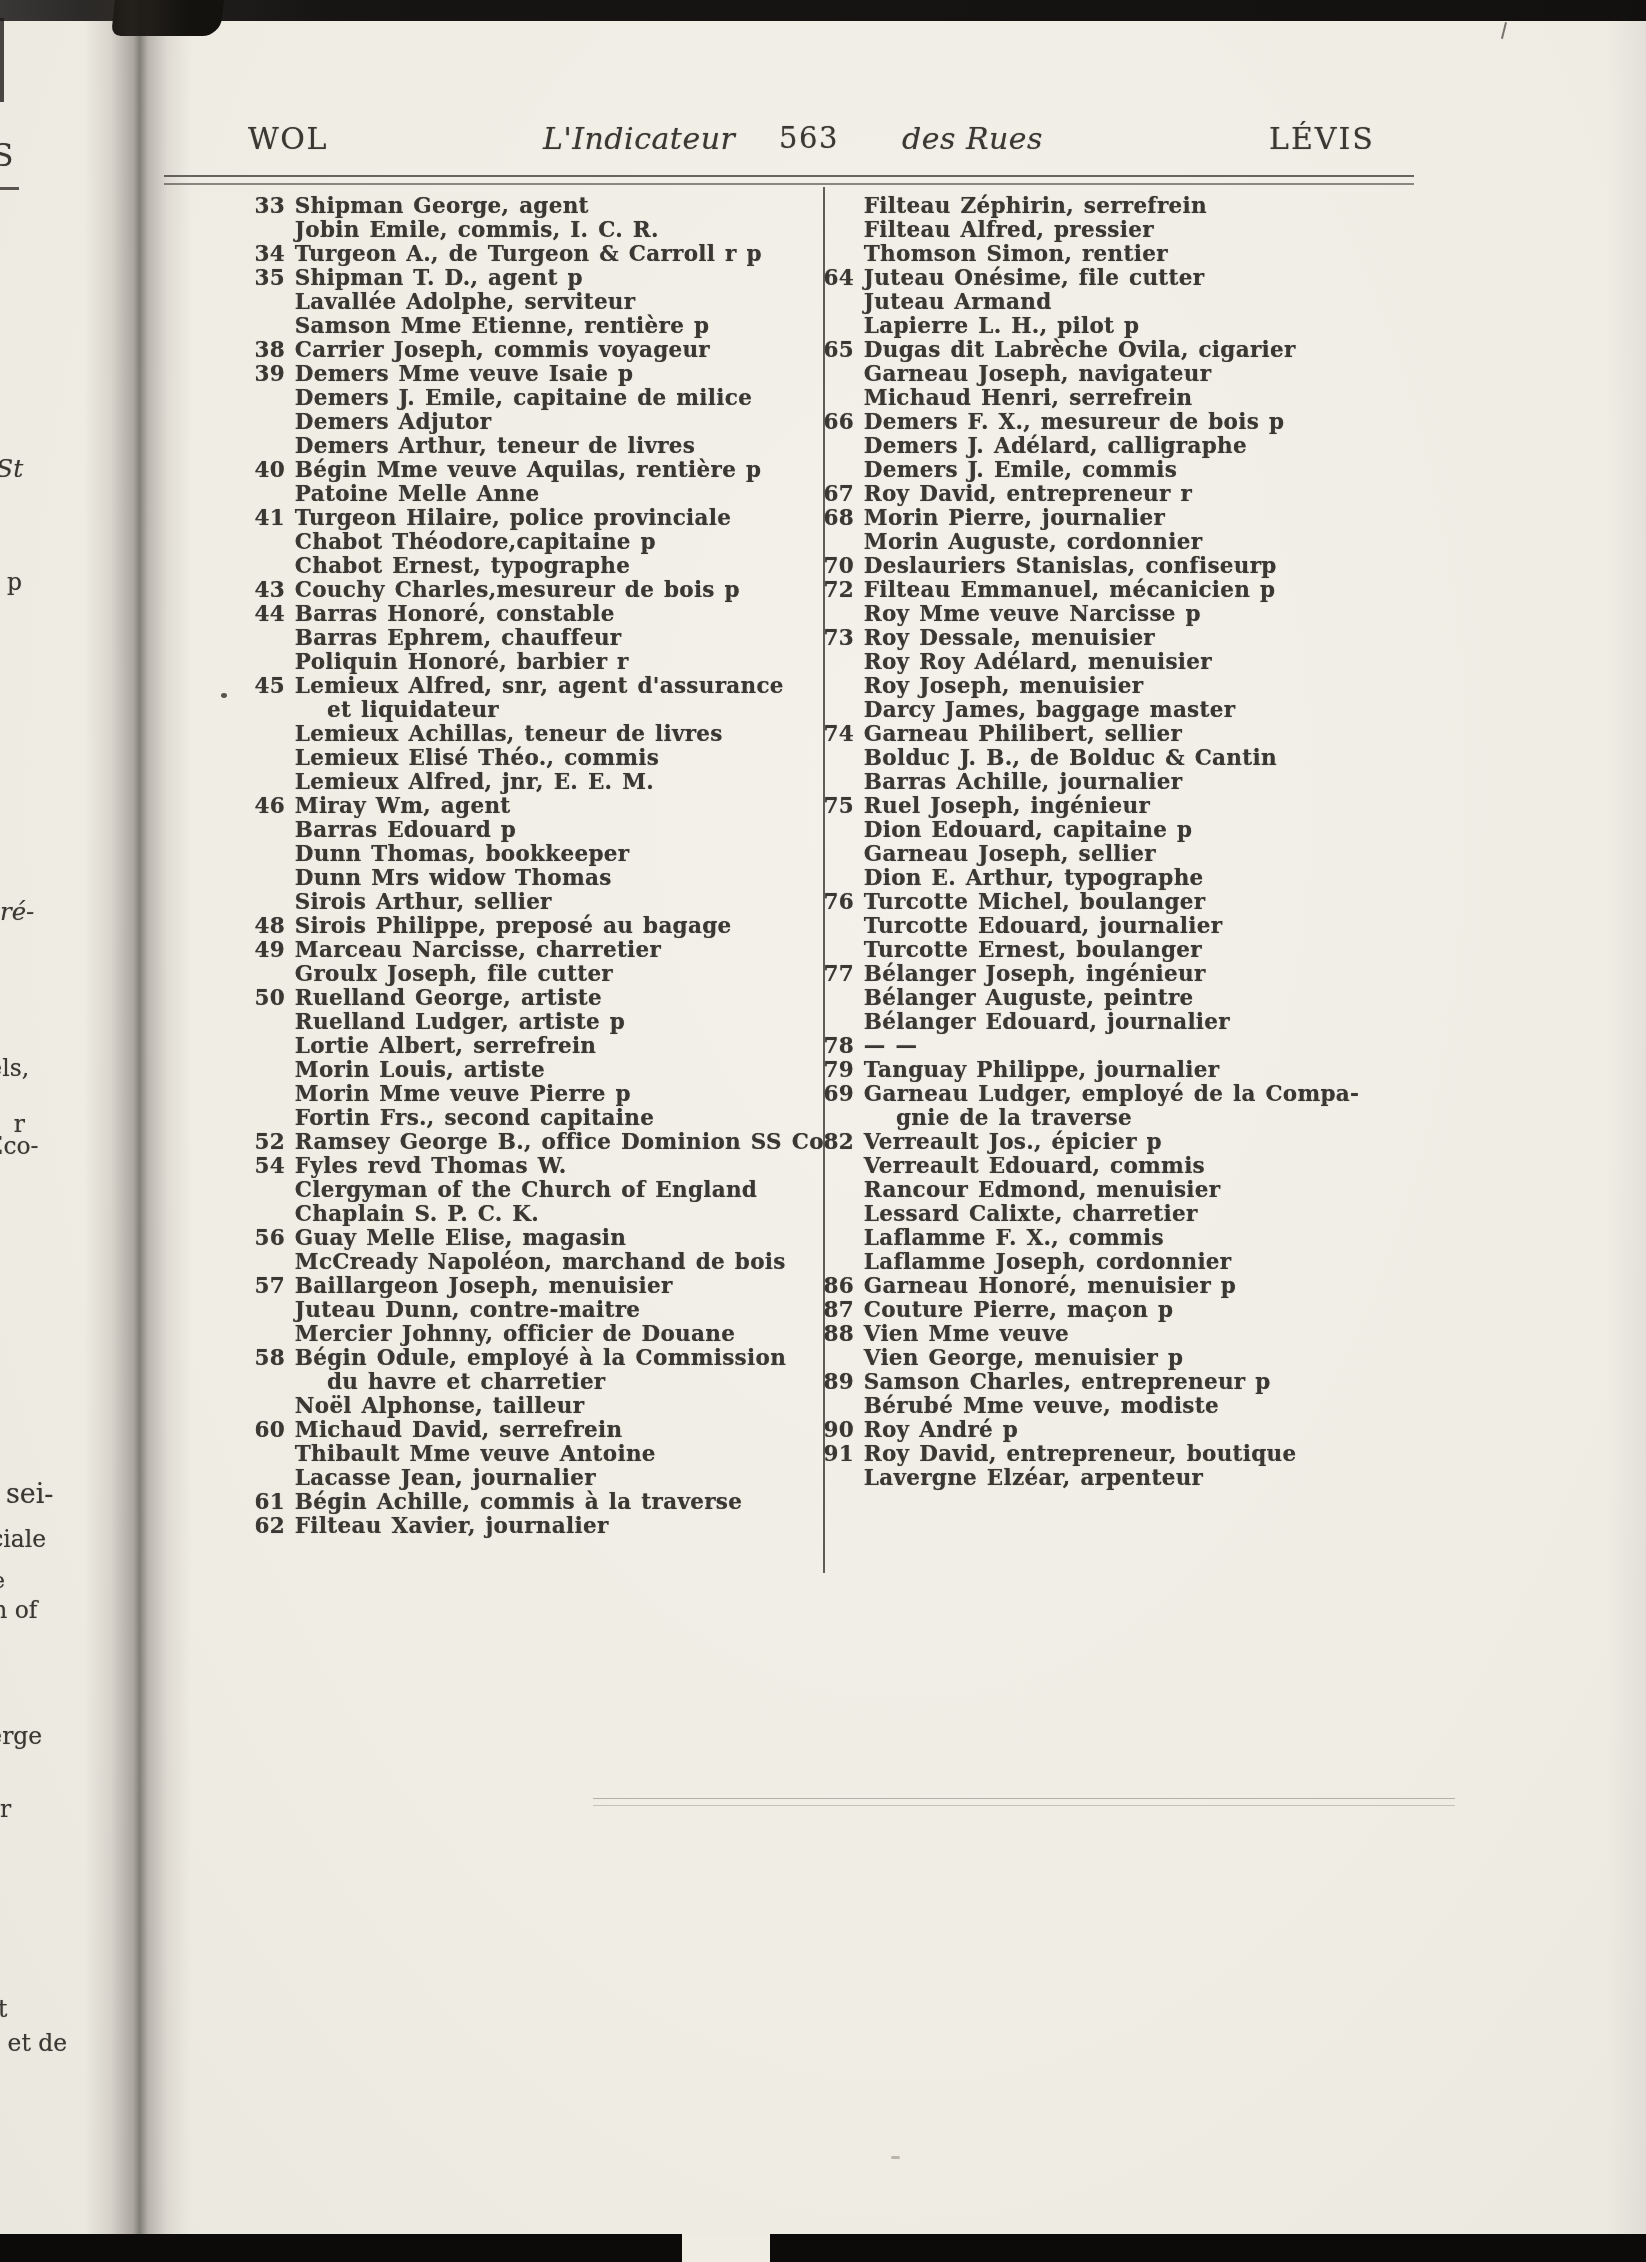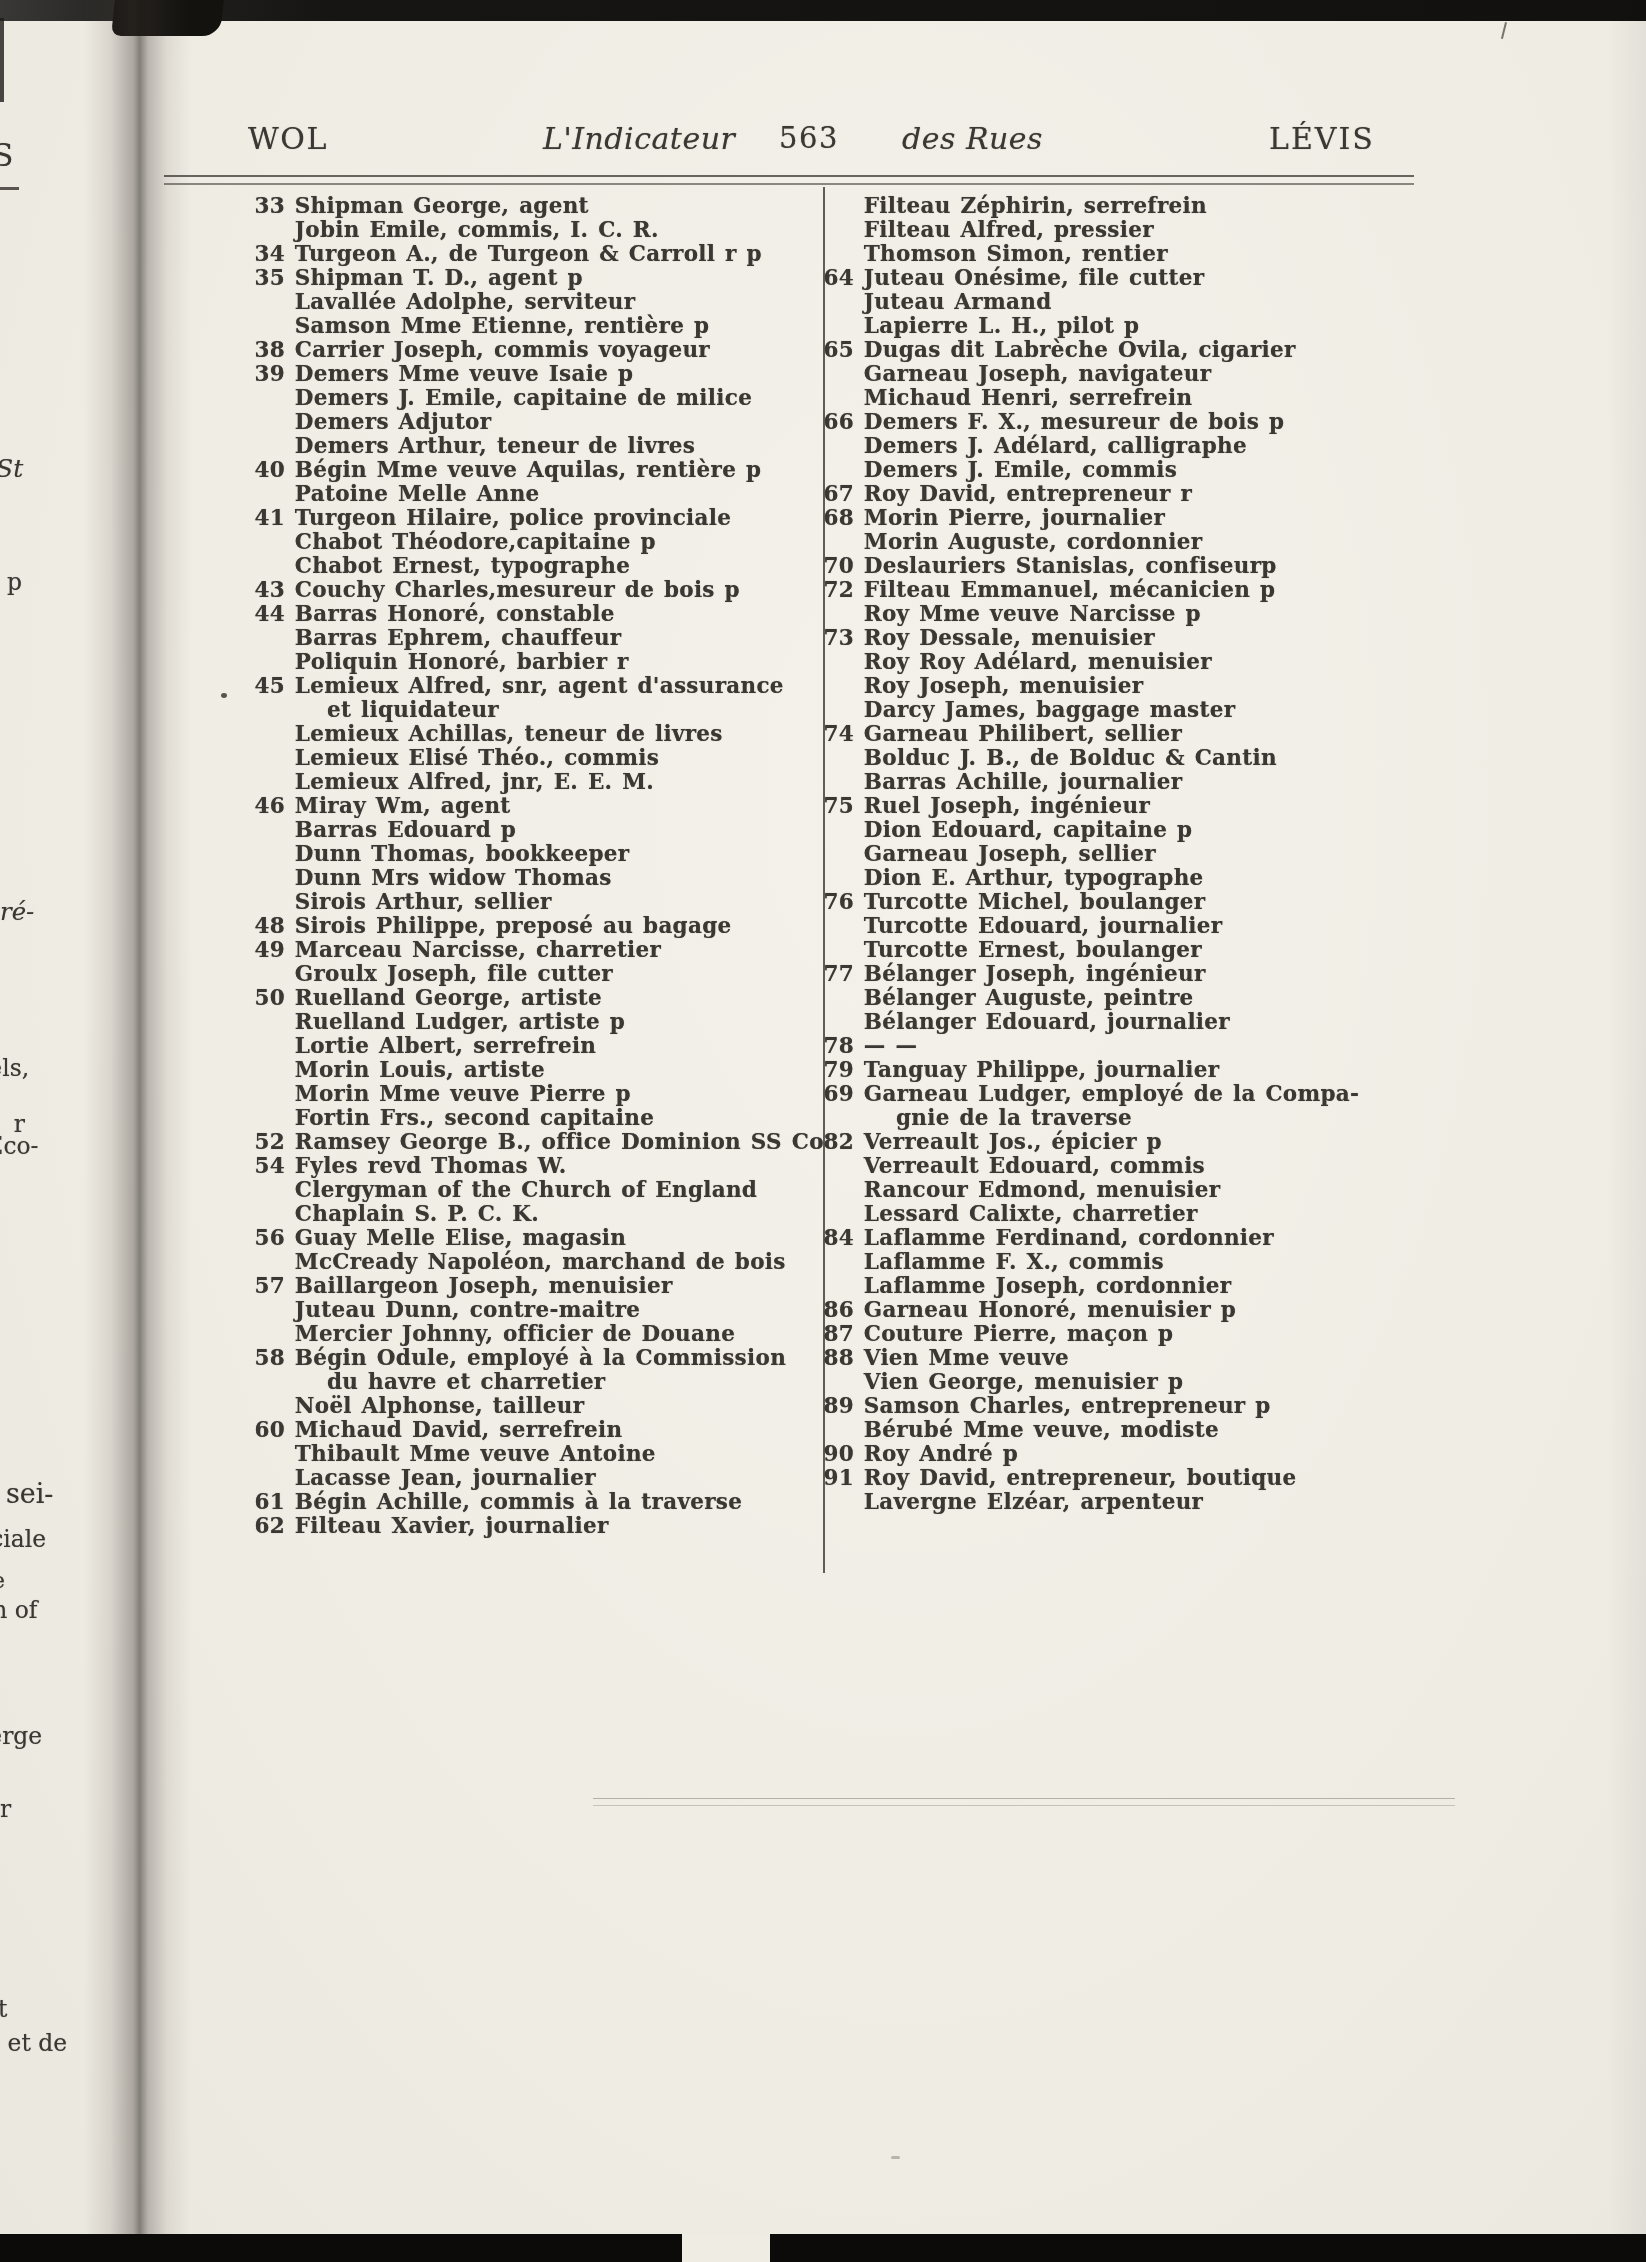--- a/index.html
+++ b/index.html
@@ -498,24 +498,20 @@
     </div>
     <div class="row">
       <span class="num"></span>
       <span class="txt">Rancour Edmond, menuisier</span>
     </div>
     <div class="row">
       <span class="num"></span>
       <span class="txt">Lessard Calixte, charretier</span>
     </div>
     <div class="row">
-      <span class="num">84</span>
-      <span class="txt">Laflamme Ferdinand, cordonnier</span>
-    </div>
-    <div class="row">
       <span class="num"></span>
       <span class="txt">Laflamme F. X., commis</span>
     </div>
     <div class="row">
       <span class="num"></span>
       <span class="txt">Laflamme Joseph, cordonnier</span>
     </div>
     <div class="row">
       <span class="num">86</span>
       <span class="txt">Garneau Honoré, menuisier p</span>

